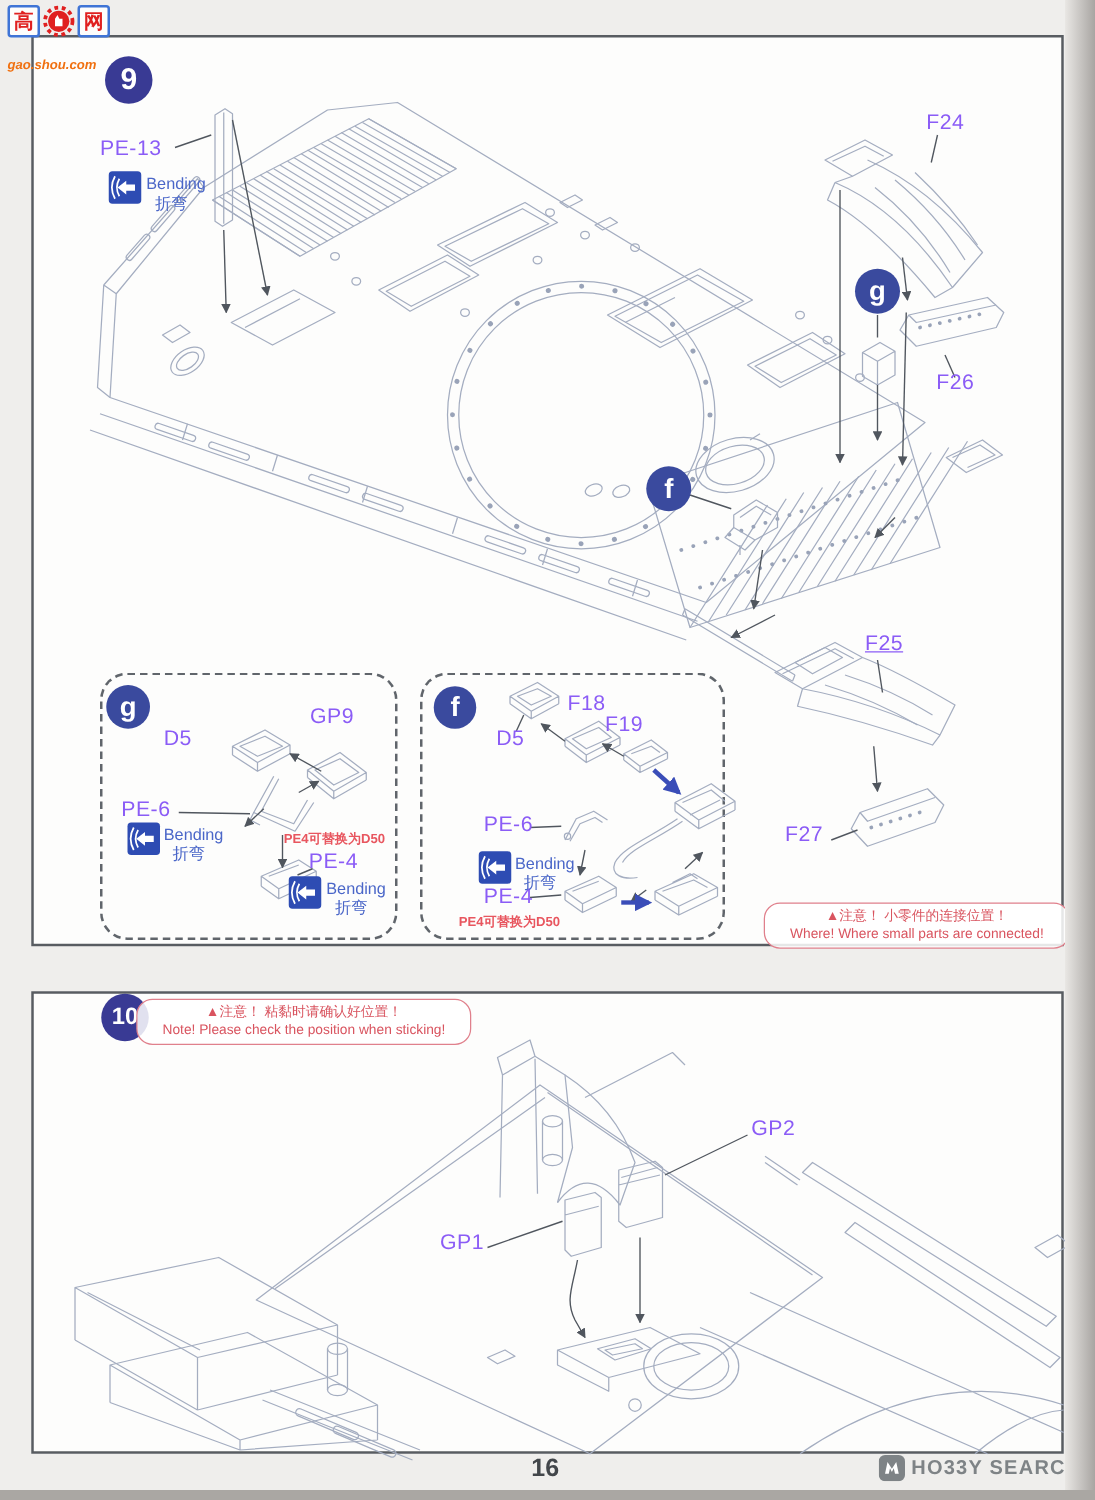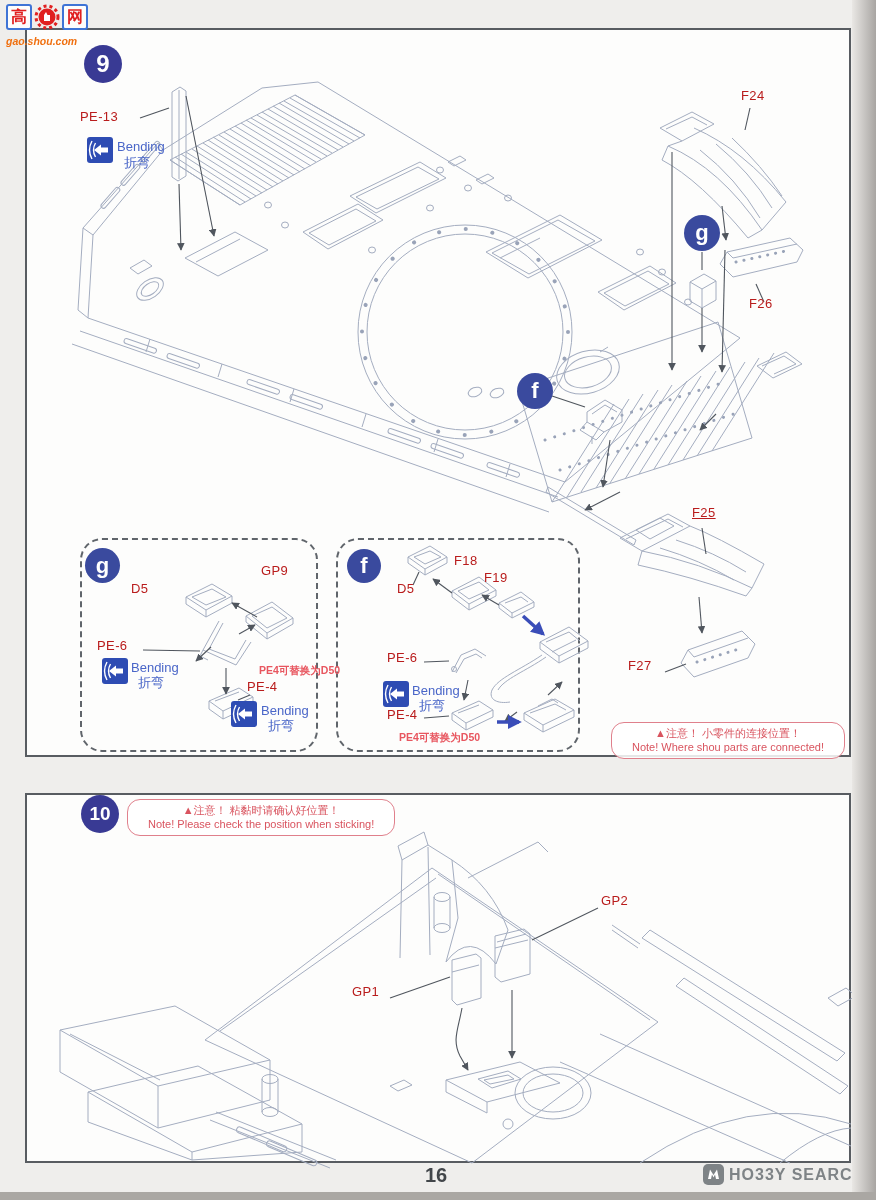--- a/index.html
+++ b/index.html
@@ -1,34 +1,34 @@
 <!DOCTYPE html>
 <html><head>
 <meta charset="utf-8">
 <style>
   html,body{margin:0;padding:0;}
   body{width:876px;height:1200px;position:relative;background:#efeeec;
        font-family:"Liberation Sans",sans-serif;overflow:hidden;}
   .panel{position:absolute;background:#fdfdfc;border:2px solid #585c61;box-sizing:border-box;}
   .art{position:absolute;left:0;top:0;pointer-events:none;}
-  .lbl{position:absolute;font-size:13px;color:#b91c1c;letter-spacing:.4px;white-space:nowrap;text-align:center;}
-  .lbl-sm{position:absolute;font-size:10.5px;color:#e8565f;white-space:nowrap;font-weight:bold;margin-left:32px;}
+  .lbl{position:absolute;font-size:17px;color:#8b5cf6;letter-spacing:.4px;white-space:nowrap;text-align:center;}
+  .lbl-sm{position:absolute;font-size:10.5px;color:#e8565f;white-space:nowrap;font-weight:bold;}
   .badge{position:absolute;border-radius:50%;color:#fff;display:flex;align-items:center;
          justify-content:center;font-weight:bold;}
   .step{width:38px;height:38px;background:#393a94;font-size:24px;}
   .letter{width:36px;height:36px;background:#3a4a9e;font-size:22px;}
   .note{position:absolute;border:1.5px solid #e0808c;border-radius:13px;background:rgba(255,255,255,.85);
         color:#d9545f;font-size:11px;line-height:1.3;text-align:center;padding:3px 20px;white-space:nowrap;}
   .bendicon{position:absolute;width:26px;height:26px;background:#2e4cb3;border-radius:3px;}
   .bendtxt{position:absolute;font-size:13px;color:#4a66c8;white-space:nowrap;}
   .wm{position:absolute;left:6px;top:4px;}
   .wm-row{display:flex;align-items:center;gap:2px;}
   .wm-char{width:22px;height:22px;border:2px solid #3f74d6;border-radius:3px;color:#e02020;
            font-weight:bold;font-size:16px;display:flex;align-items:center;justify-content:center;background:#fdfdfc;}
-  .wm-dom{font-size:10.5px;font-weight:bold;font-style:italic;color:#f07010;margin-top:5px;}
+  .wm-dom{font-size:10.5px;font-weight:bold;font-style:italic;color:#f07010;margin-top:16px;}
   .pagenum{position:absolute;font-size:20px;font-weight:bold;color:#42464a;}
   .brand{position:absolute;display:flex;align-items:center;gap:5px;color:#7e8386;
          font-weight:bold;font-size:16px;letter-spacing:1px;}
   .edge-r{position:absolute;right:0;top:0;width:24px;height:1200px;
           background:linear-gradient(to right,#e9e7e4,#a8a5a2);}
   .edge-b{position:absolute;left:0;top:1192px;width:876px;height:8px;background:#aaa7a3;}
 </style>
 </head>
 <body>
 
@@ -252,21 +252,21 @@
 <div class="lbl" style="left:741px;top:88px;">F24</div>
 <div class="lbl" style="left:749px;top:296px;">F26</div>
 <div class="lbl" style="left:692px;top:505px;text-decoration:underline;">F25</div>
 <div class="lbl" style="left:628px;top:658px;">F27</div>
 
 <div class="badge letter" style="left:684px;top:215px;">g</div>
 <div class="badge letter" style="left:517px;top:373px;">f</div>
 
 <div class="badge letter" style="left:85px;top:548px;width:35px;height:35px;">g</div>
 <div class="lbl" style="left:131px;top:581px;">D5</div>
-<div class="lbl" style="left:261px;top:563px;">GP9</div>
+<div class="lbl" style="left:248px;top:563px;">GP9</div>
 <div class="lbl" style="left:97px;top:638px;">PE-6</div>
 <div class="lbl" style="left:247px;top:679px;">PE-4</div>
 <div class="lbl-sm" style="left:227px;top:664px;">PE4可替换为D50</div>
 <div class="bendicon" style="left:102px;top:658px;">
   <svg width="26" height="26" viewBox="0 0 26 26">
       <g stroke="#fff" fill="none" stroke-width="1.4">
     <path d="M5,4 Q0,13 5,22"></path>
         <path d="M8.5,6 Q4.5,13 8.5,20"></path>
       </g>
     <polygon points="7,13 14,7.5 14,10.5 21,10.5 21,15.5 14,15.5 14,18.5" fill="#fff"></polygon>
@@ -300,25 +300,25 @@
         <path d="M8.5,6 Q4.5,13 8.5,20"></path>
       </g>
     <polygon points="7,13 14,7.5 14,10.5 21,10.5 21,15.5 14,15.5 14,18.5" fill="#fff"></polygon>
   </svg>
 </div>
 <div class="bendtxt" style="left:412px;top:683px;">Bending</div>
 <div class="bendtxt" style="left:419px;top:697px;">折弯</div>
 
 <div class="note" style="left:611px;top:722px;">
   <div>▲注意！ 小零件的连接位置！</div>
-  <div>Note! Where shou parts are connected!</div>
+  <div>Where! Where small parts are connected!</div>
 </div>
 
 <div class="badge step" style="left:81px;top:795px;font-size:19px;">10</div>
-<div class="note" style="left:127px;top:799px;">
+<div class="note" style="left:109px;top:799px;">
   <div>▲注意！ 粘黏时请确认好位置！</div>
   <div>Note! Please check the position when sticking!</div>
 </div>
 <div class="lbl" style="left:601px;top:893px;">GP2</div>
 <div class="lbl" style="left:352px;top:984px;">GP1</div>
 
 <div class="pagenum" style="left:425px;top:1164px;">16</div>
 <div class="brand" style="left:703px;top:1164px;">
   <svg width="21" height="21" viewBox="0 0 21 21">
     <rect x="0" y="0" width="21" height="21" rx="5" fill="#7e8386"></rect>

